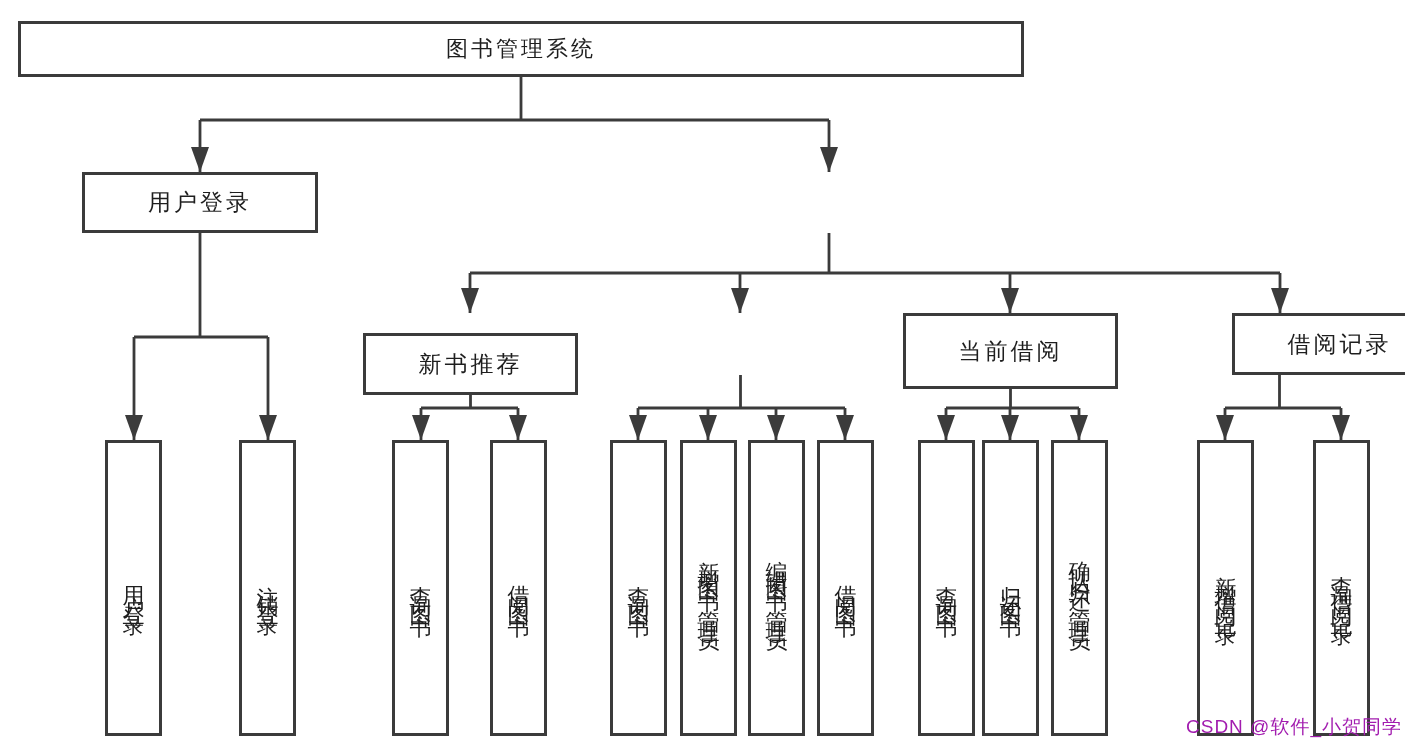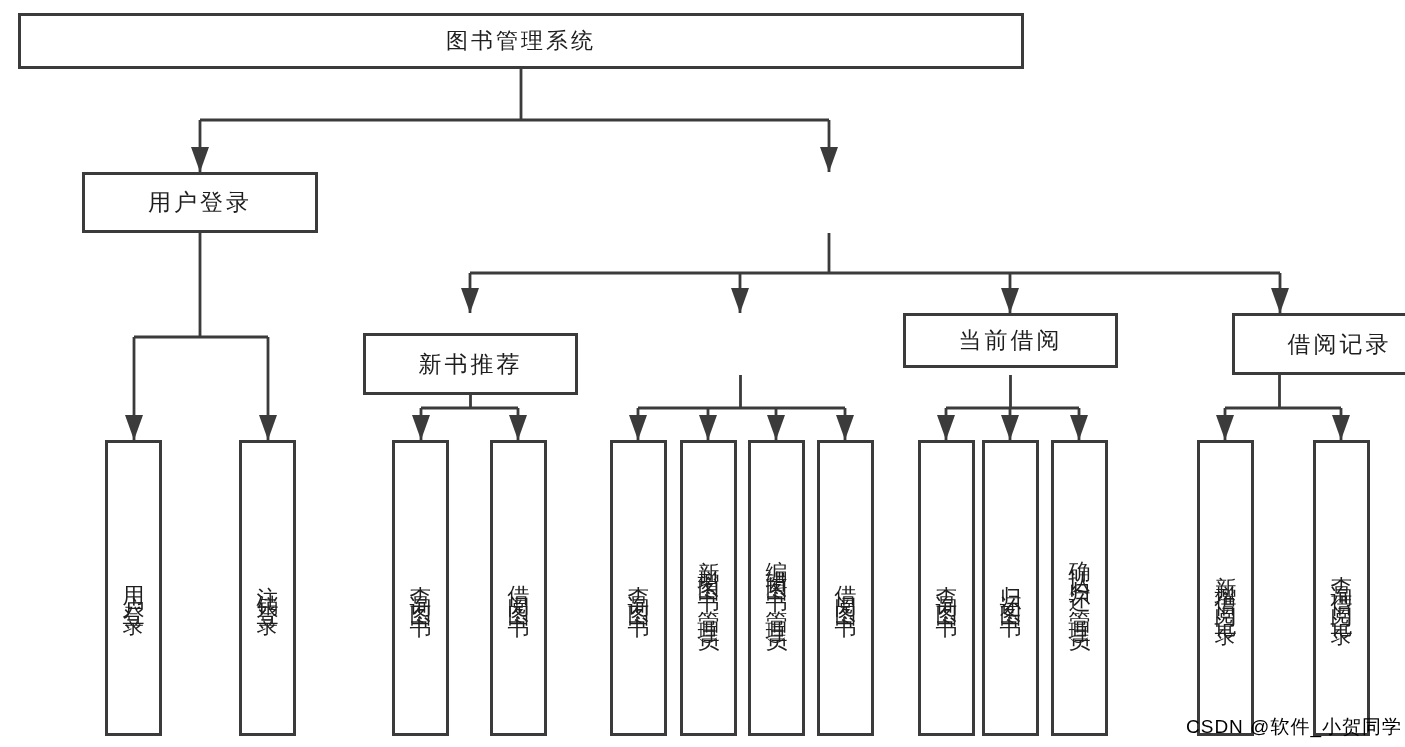--- a/index.html
+++ b/index.html
@@ -8,29 +8,29 @@
     font-family:"Liberation Sans","DejaVu Sans",sans-serif;
   }
   .wires{position:absolute;left:0;top:0;width:1405px;height:747px;}
   .wire{stroke:#3b3b3b;stroke-width:2.8;fill:none;}
   .drop{stroke:#3b3b3b;stroke-width:2.8;}
   .node{
     position:absolute;box-sizing:border-box;border:3px solid #3b3b3b;background:#ffffff;
     display:flex;align-items:center;justify-content:center;color:#1e1e1e;
   }
   .h-node{font-size:23px;letter-spacing:3px;white-space:nowrap;}
-  .root-node{font-size:22px;}
+  .root-node{font-size:22px;margin-top:8px;}
   .v-node{
     writing-mode:vertical-rl;text-orientation:mixed;
     font-size:22px;letter-spacing:10px;line-height:1;
   }
   .lbl{display:block;}
   .watermark{
     position:absolute;left:1186px;top:714px;
-    font-size:19px;letter-spacing:1px;color:#000000;white-space:nowrap;z-index:5;
+    font-size:19px;letter-spacing:1px;color:#a21caf;white-space:nowrap;z-index:5;
   }
 </style>
 </head>
 <body>
 
 <div class="stage">
 
   <svg class="wires" viewBox="0 0 1405 747" xmlns="http://www.w3.org/2000/svg">
     <defs>
       <marker id="arw" markerUnits="userSpaceOnUse" markerWidth="20" markerHeight="26" refX="10" refY="25" orient="0">
@@ -80,21 +80,21 @@
     <span class="lbl">图书管理系统</span>
   </div>
 
   <div class="node h-node" style="left:82px;top:172px;width:236px;height:61px;">
     <span class="lbl">用户登录</span>
   </div>
 
   <div class="node h-node" style="left:363px;top:313px;width:215px;height:62px;margin-top:20px;">
     <span class="lbl">新书推荐</span>
   </div>
-  <div class="node h-node" style="left:903px;top:313px;width:215px;height:55px;">
+  <div class="node h-node" style="left:903px;top:313px;width:215px;height:76px;">
     <span class="lbl">当前借阅</span>
   </div>
   <div class="node h-node" style="left:1224px;top:313px;width:215px;height:62px;margin-left:8px;">
     <span class="lbl">借阅记录</span>
   </div>
 
   <div class="node v-node" style="left:105px;top:440px;width:57px;height:296px;">
     <span class="lbl">用户登录</span>
   </div>
   <div class="node v-node" style="left:239px;top:440px;width:57px;height:296px;">

